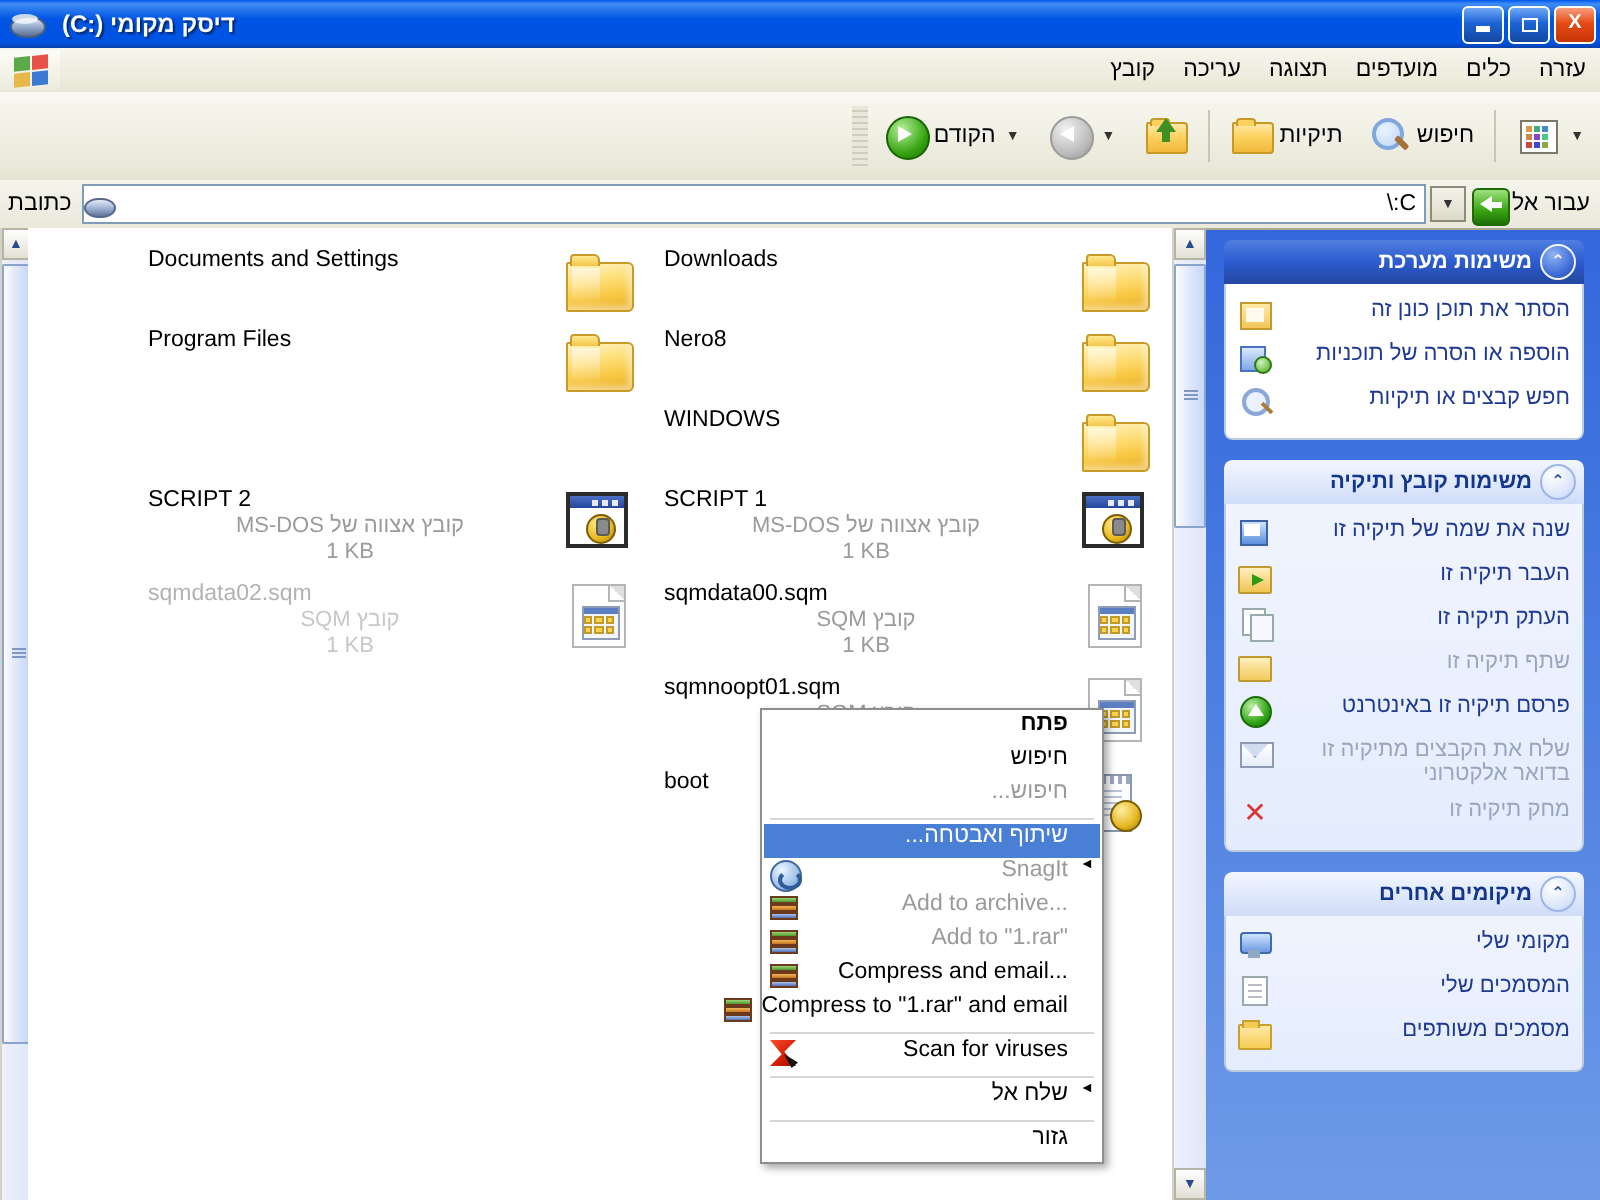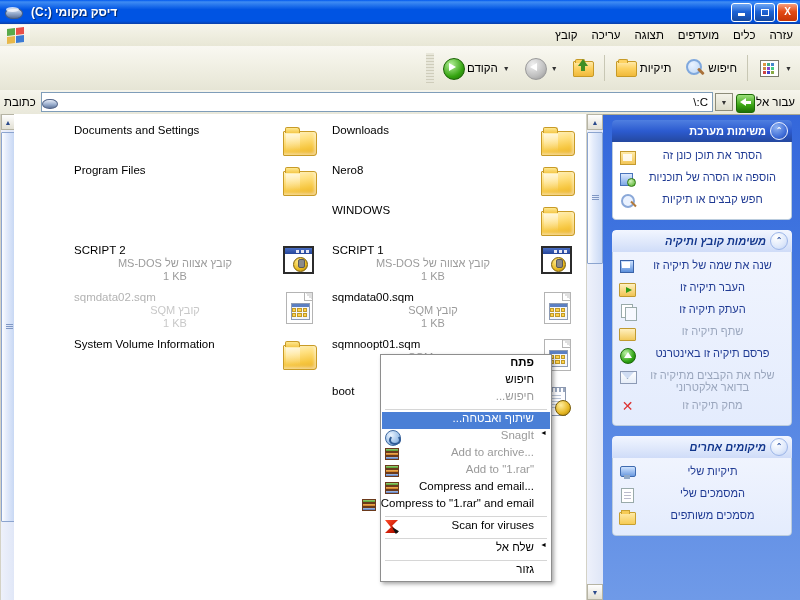--- a/index.html
+++ b/index.html
@@ -112,32 +112,32 @@
 
   
   .sidebar{position:absolute;right:8px;top:6px;width:180px;}
   .panel{margin-bottom:10px;border-radius:4px;overflow:hidden;
      box-shadow:0 0 0 0 rgba(0,0,0,0);}
   .panel-head{height:22px;display:flex;flex-direction:row;align-items:center;
      background:linear-gradient(180deg,#4f7fe0 0%,#2c5bd0 50%,#24489f 100%);
      border-radius:4px 4px 0 0;padding:0 4px;}
   .panel-head.light{background:linear-gradient(180deg,#f2f6ff 0%,#dfe8fb 55%,#cfdcf8 100%);}
   .panel-title{flex:1;text-align:right;color:#fff;font-weight:bold;font-size:11px;padding-right:4px;}
-  .panel-head.light .panel-title{color:#12368c;font-style:italic;}
+  .panel-head.light .panel-title{color:#12368c;}
   .chev{width:16px;height:16px;border-radius:50%;
      background:radial-gradient(circle at 35% 28%,#8fb3f2,#3c6ad6 65%,#274aa0);
      border:1px solid #f0f4ff;display:flex;align-items:center;justify-content:center;
      color:#fff;font-size:8px;font-weight:bold;line-height:1;}
   .panel-head.light .chev{background:radial-gradient(circle at 35% 28%,#ffffff,#dbe6fa 65%,#b9cbf0);
      border:1px solid #9db6e8;color:#2a4f9f;}
   .panel-body{background:linear-gradient(180deg,#f0f4fe 0%,#e4ecfd 100%);
      border:1px solid #bcd;border-top:none;border-radius:0 0 4px 4px;padding:5px 4px 6px 4px;}
   .panel-body.white{background:#fff;}
   .task{display:flex;flex-direction:row;align-items:flex-start;gap:4px;padding:2px 2px;margin-bottom:2px;}
-  .task .tl{flex:1;text-align:center;font-size:11px;color:#1f3a93;line-height:12px;}
+  .task .tl{flex:1;text-align:right;font-size:11px;color:#1f3a93;line-height:12px;}
   .task.muted .tl{color:#9aa6bd;}
   .tic{width:17px;height:16px;position:relative;flex:none;margin-top:0px;}
   .si-fold{position:absolute;left:0px;top:3px;width:15px;height:11px;border-radius:1px;
      background:linear-gradient(180deg,#ffeaa8,#f6cb55);border:1px solid #c8a030;}
   .si-fold:before{content:"";position:absolute;left:1px;top:-3px;width:7px;height:3px;
      background:#f6cb55;border:1px solid #c8a030;border-bottom:none;}
   .si-mag{position:absolute;left:2px;top:1px;width:10px;height:10px;border-radius:50%;
      border:2px solid #8aa8d8;background:#eaf2ff;}
   .si-mag:after{content:"";position:absolute;left:7px;top:7px;width:7px;height:2px;background:#b07a3c;
      transform:rotate(45deg);}
@@ -552,28 +552,20 @@
                     <i></i>
                   </span>
                 </span>
               </span>
               <span class="lbl">
                 <div class="fname">sqmnoopt01.sqm</div>
                 <div class="fmeta">קובץ SQM</div>
                 <div class="fmeta ltr">1 KB</div>
               </span>
             </div>
-            <div class="fitem">
-              <span class="bigic">
-                <span class="bf"></span>
-              </span>
-              <span class="lbl">
-                <div class="fname">System Volume Information</div>
-              </span>
-            </div>
           </div>
           <div class="frow">
             <div class="fitem">
               <span class="bigic">
                 <span class="bboot">
                   <span class="pad"></span>
                   <span class="gear2"></span>
                 </span>
               </span>
               <span class="lbl">
@@ -670,21 +662,21 @@
             </div>
           </div>
         </div>
         <div class="panel">
           <div class="panel-head light">
             <span class="chev">⌃</span>
             <span class="panel-title">מיקומים אחרים</span>
           </div>
           <div class="panel-body">
             <div class="task">
-              <span class="tl">תיקיות שלי</span>
+              <span class="tl">מקומי שלי</span>
               <span class="tic">
                 <i class="si-pc"></i>
               </span>
             </div>
             <div class="task">
               <span class="tl">המסמכים שלי</span>
               <span class="tic">
                 <i class="si-doc"></i>
               </span>
             </div>

